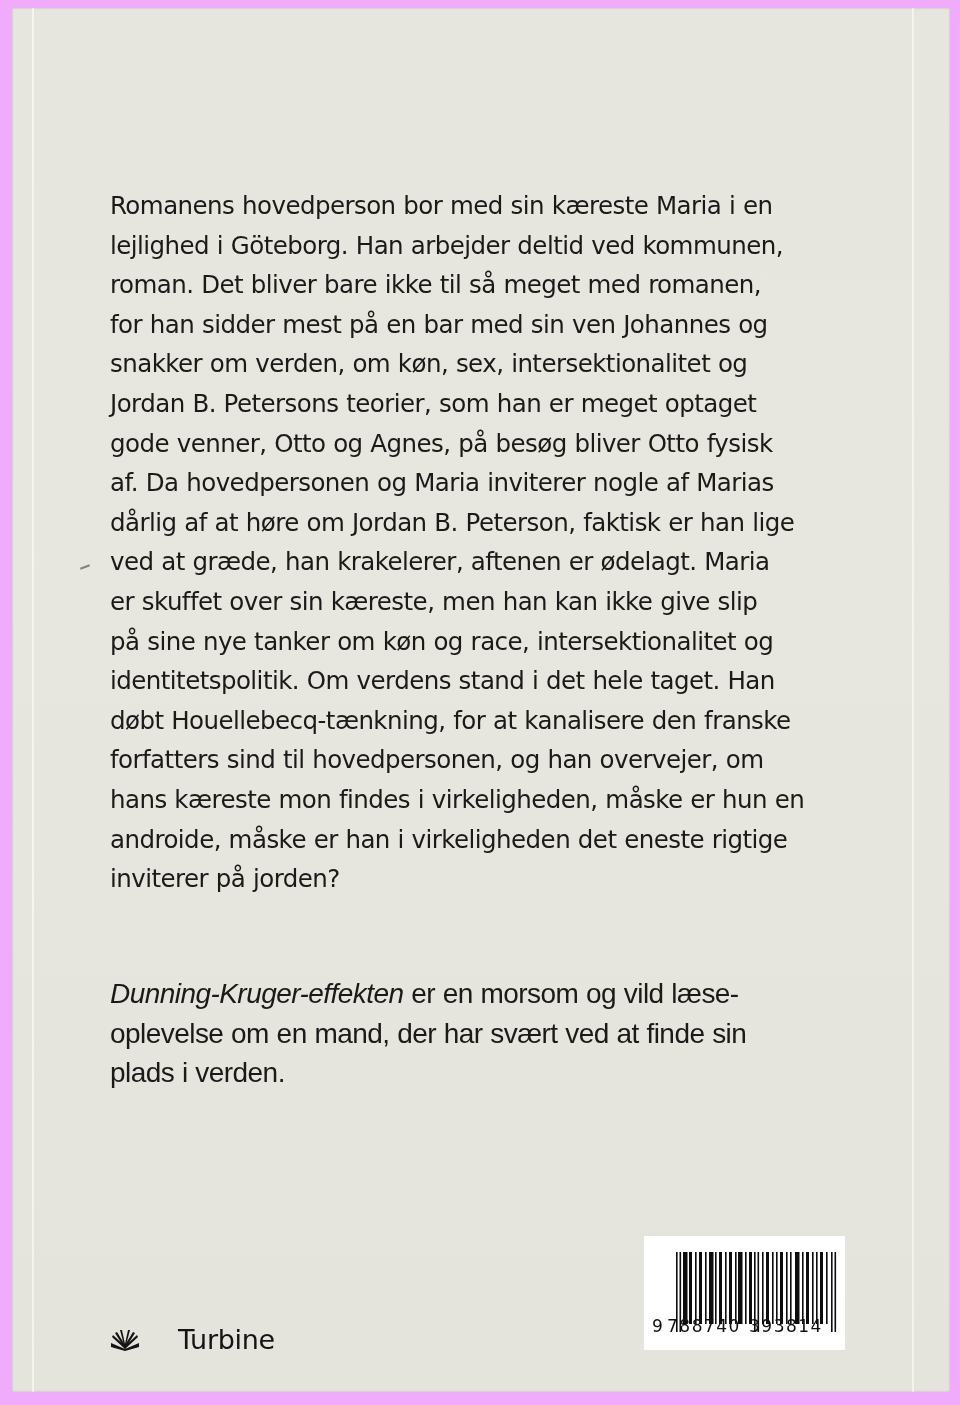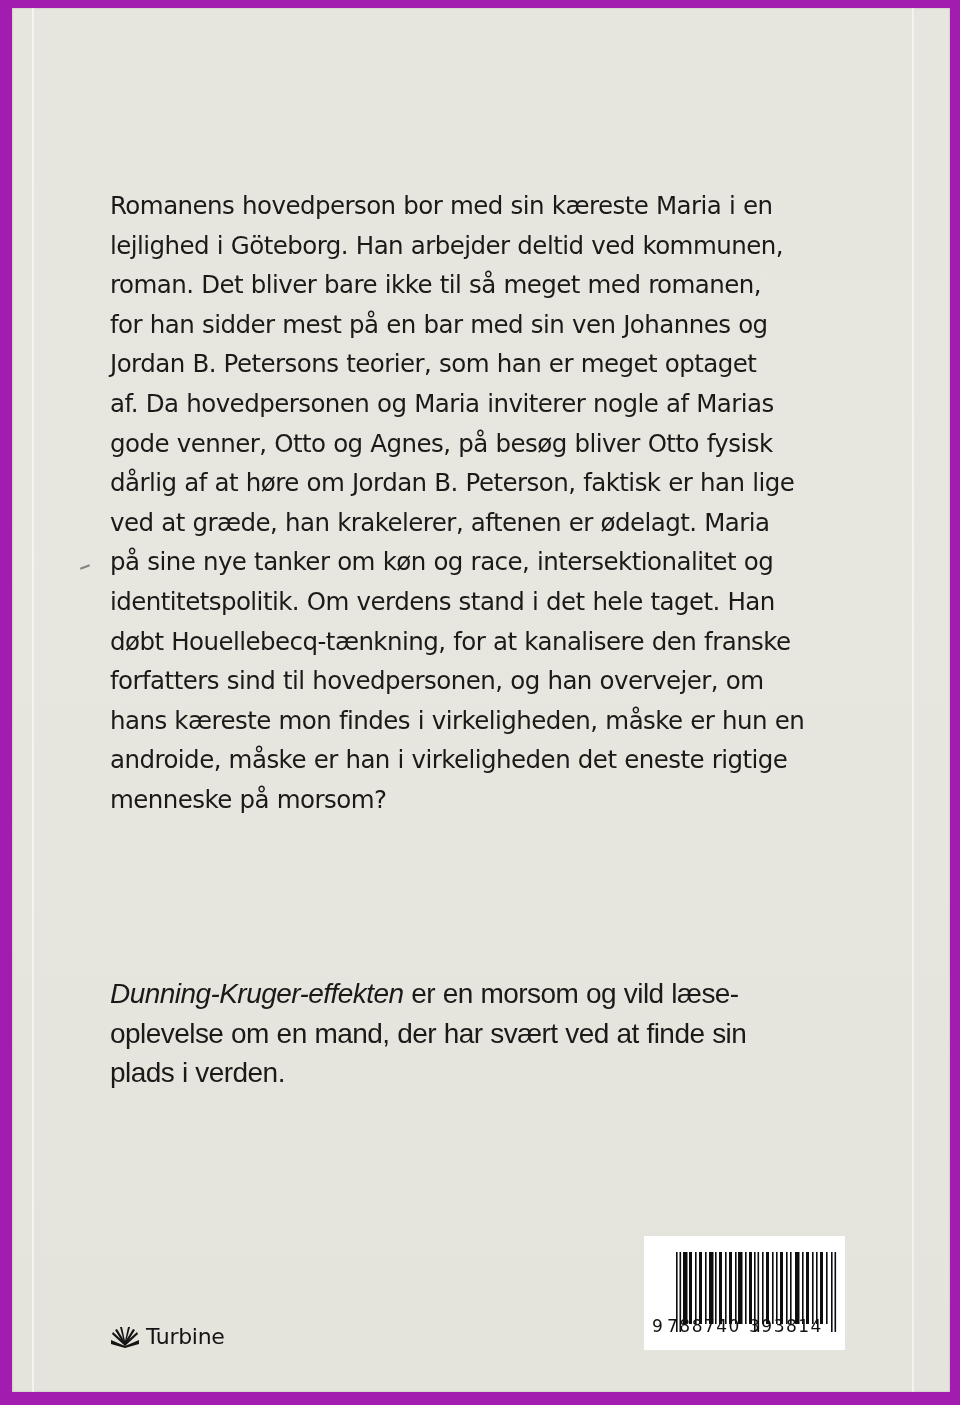--- a/index.html
+++ b/index.html
@@ -7,21 +7,21 @@
       padding: 0;
       width: 960px;
       height: 1405px;
       background: #1a1918;
       overflow: hidden;
     }
     .frame {
       position: absolute;
       left: 0; top: 0;
       width: 960px; height: 1405px;
-      background: #a21caf;
+      background: #f0abfc;
     }
     .cover {
       position: absolute;
       left: 12px;
       top: 8px;
       width: 938px;
       height: 1384px;
       background: linear-gradient(180deg, #e6e6de 0%, #e7e7df 40%, #e5e4dc 100%);
       box-shadow: inset 0 0 2px rgba(0,0,0,0.25);
     }
@@ -78,23 +78,24 @@
       display: flex;
       align-items: center;
       gap: 6px;
     }
     .publisher-logo {
       width: 30px;
       height: 22px;
     }
     .publisher-name {
       font-family: "DejaVu Sans", sans-serif;
-      font-size: 22px;
+      font-size: 27px;
       color: #151414;
       letter-spacing: -0.3px;
+      margin-left: 32px;
     }
     .barcode-box {
       position: absolute;
       left: 632px;
       top: 1228px;
       width: 201px;
       height: 114px;
       background: #ffffff;
     }
     .barcode-bars {
@@ -138,32 +139,34 @@
   <div class="cover">
     <div class="spine-crease"></div>
     <div class="right-crease"></div>
     <div class="speck" style="left:68px; top:558px;"></div>
 
     <div class="blurb">
       <span class="line">Romanens hovedperson bor med sin kæreste Maria i en</span>
       <span class="line">lejlighed i Göteborg. Han arbejder deltid ved kommunen,</span>
       <span class="line">roman. Det bliver bare ikke til så meget med romanen,</span>
       <span class="line">for han sidder mest på en bar med sin ven Johannes og</span>
+      <span class="line">snakker om verden, om køn, sex, intersektionalitet og</span>
       <span class="line">Jordan B. Petersons teorier, som han er meget optaget</span>
+      <span class="line">gode venner, Otto og Agnes, på besøg bliver Otto fysisk</span>
       <span class="line">af. Da hovedpersonen og Maria inviterer nogle af Marias</span>
-      <span class="line">gode venner, Otto og Agnes, på besøg bliver Otto fysisk</span>
       <span class="line">dårlig af at høre om Jordan B. Peterson, faktisk er han lige</span>
       <span class="line">ved at græde, han krakelerer, aftenen er ødelagt. Maria</span>
+      <span class="line">er skuffet over sin kæreste, men han kan ikke give slip</span>
       <span class="line">på sine nye tanker om køn og race, intersektionalitet og</span>
       <span class="line">identitetspolitik. Om verdens stand i det hele taget. Han</span>
       <span class="line">døbt Houellebecq-tænkning, for at kanalisere den franske</span>
       <span class="line">forfatters sind til hovedpersonen, og han overvejer, om</span>
       <span class="line">hans kæreste mon findes i virkeligheden, måske er hun en</span>
       <span class="line">androide, måske er han i virkeligheden det eneste rigtige</span>
-      <span class="line">menneske på morsom?</span>
+      <span class="line">inviterer på jorden?</span>
     </div>
 
     <div class="tagline">
       <span class="line"><em>Dunning-Kruger-effekten</em><span> er en morsom og vild læse-</span></span>
       <span class="line">oplevelse om en mand, der har svært ved at finde sin</span>
       <span class="line">plads i verden.</span>
     </div>
 
     <div class="publisher">
       <svg class="publisher-logo" viewBox="0 0 30 22">

